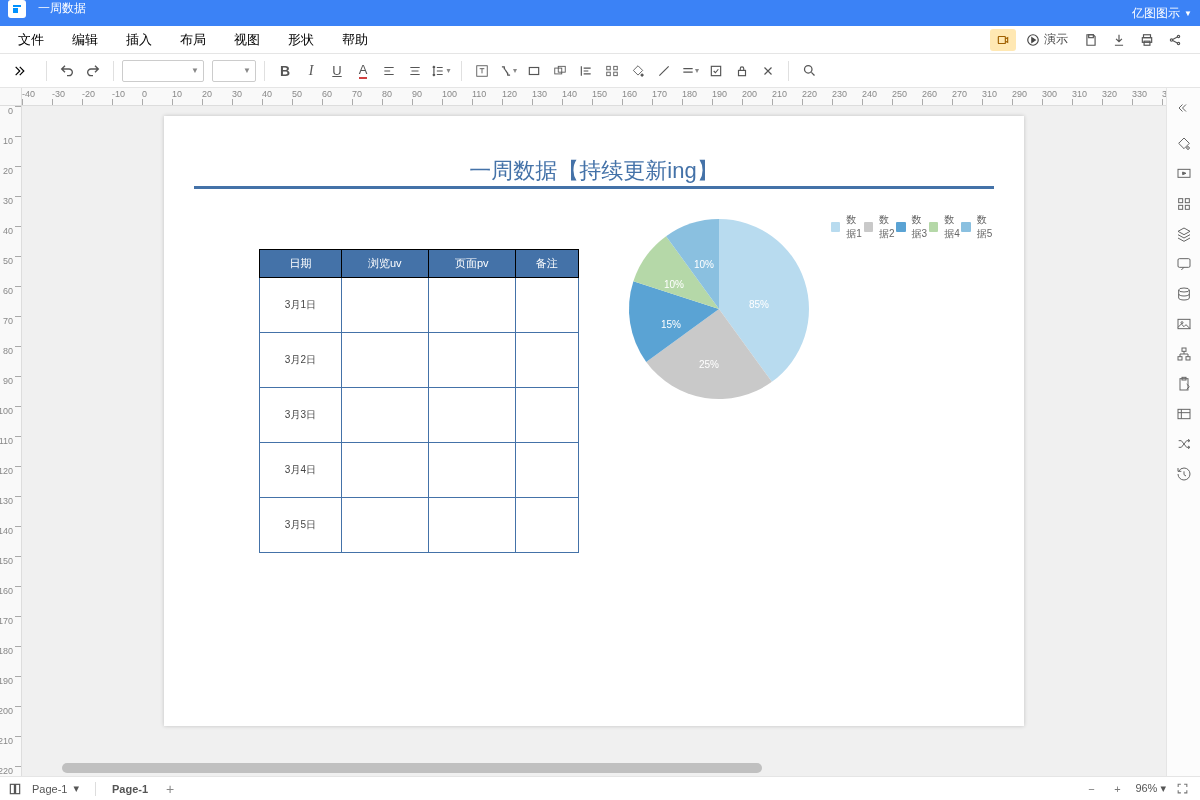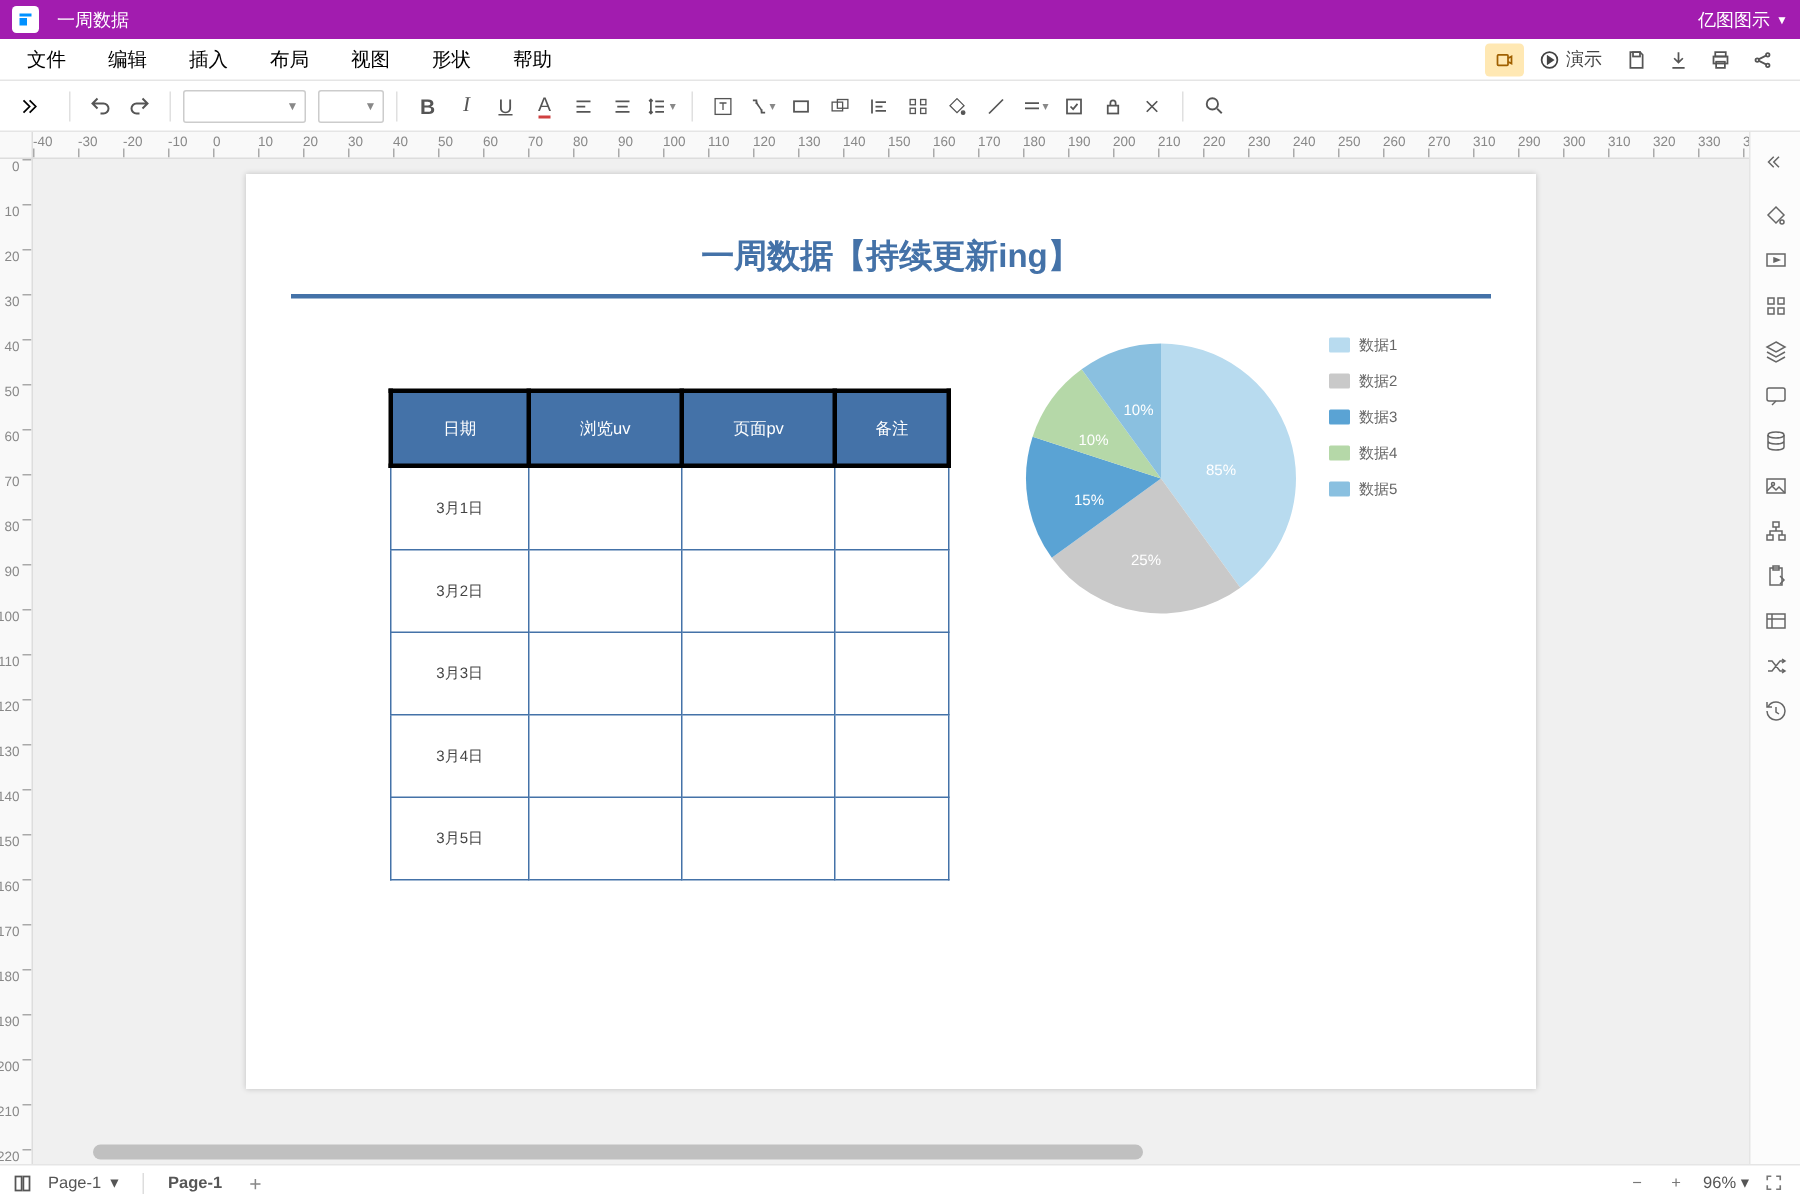--- a/index.html
+++ b/index.html
@@ -1,17 +1,17 @@
 <!DOCTYPE html>
 <html><head>
 <meta charset="utf-8">
 <style>
 *{margin:0;padding:0;box-sizing:border-box;font-family:"Microsoft YaHei",Arial,sans-serif}
 body{background:#fff;overflow:hidden;font-size:12px}
-.titlebar{height:26px;background:#a21caf;display:flex;align-items:center;color:#fff;padding:0 8px}
+.titlebar{height:26px;background:#3b82f6;display:flex;color:#fff;padding:0 8px}
 .titlebar .logo{width:18px;height:18px;background:#fff;border-radius:3px;display:flex;align-items:center;justify-content:center;margin-right:12px}
 .titlebar .logo svg{fill:#0091ff}
 .titlebar .doc-title{font-size:12px;font-weight:500}
 .titlebar .spacer{flex:1}
 .titlebar .brand{font-size:12px;display:flex;align-items:center;gap:4px;cursor:pointer}
 .menubar{height:28px;display:flex;align-items:center;border-bottom:1px solid #e5e5e5;padding:0 4px}
 .menubar .menu-item{padding:0 14px;font-size:13px;cursor:pointer;height:100%;display:flex;align-items:center}
 .menubar .spacer{flex:1}
 .menubar .right-tools{display:flex;gap:2px;padding-right:8px}
 .menubar .tool-btn{width:26px;height:22px;display:flex;align-items:center;justify-content:center;cursor:pointer;border-radius:3px;color:#555}
@@ -31,30 +31,30 @@
 .ruler-h .tick{width:30px;flex-shrink:0;position:relative;font-size:9px;color:#888;display:flex;align-items:flex-start;padding-top:1px}
 .ruler-h .tick::before{content:"";position:absolute;left:0;bottom:0;width:1px;height:6px;background:#aaa}
 .ruler-v{position:absolute;top:18px;left:0;bottom:0;width:22px;background:#f9f9f9;border-right:1px solid #ddd;overflow:hidden;z-index:2}
 .ruler-v .tick{height:30px;position:relative;font-size:9px;color:#888;display:flex;justify-content:flex-end;padding-right:8px}
 .ruler-v .tick::before{content:"";position:absolute;right:0;top:0;height:1px;width:6px;background:#aaa}
 .canvas-area{position:absolute;top:18px;left:22px;right:34px;bottom:16px;background:#f0f0f0;overflow:auto}
 .canvas-area::-webkit-scrollbar{width:14px;height:14px}
 .canvas-area::-webkit-scrollbar-track{background:#f0f0f0}
 .canvas-area::-webkit-scrollbar-thumb{background:#c0c0c0;border-radius:7px;border:3px solid #f0f0f0}
 .page{width:860px;height:610px;background:#fff;margin:10px auto 30px;box-shadow:0 0 4px rgba(0,0,0,0.2);padding:40px 30px;position:relative}
-.page-title{text-align:center;font-size:22px;font-weight:700;color:#4472a8;margin-bottom:10px}
+.page-title{text-align:center;font-size:22px;font-weight:400;color:#4472a8;margin-bottom:0}
 .page-underline{height:3px;border-top:2px solid #4472a8;border-bottom:1px solid #4472a8;margin:0 0 60px}
 .content{display:flex;gap:40px;align-items:flex-start;padding-left:65px}
 .data-table{border-collapse:collapse;width:375px}
-.data-table th{background:#4472a8;color:#fff;font-size:11px;font-weight:500;padding:16px 4px;border:3px solid #000000;text-align:center}
+.data-table th{background:#4472a8;color:#fff;font-size:11px;font-weight:500;padding:6px 4px;border:1px solid #000000;text-align:center}
 .data-table td{border:1px solid #4472a8;padding:20px 4px;font-size:10px;text-align:center;height:23px;color:#444}
 .pie-wrap{display:flex;align-items:flex-start;gap:12px;margin-top:-40px}
 .pie{width:200px;height:200px;position:relative}
 .pie-label{position:absolute;font-size:10px;color:#fff;font-weight:400;transform:translate(-50%,-50%)}
-.legend{display:flex;flex-direction:column;gap:10px;padding-top:4px}
+.legend{display:flex;flex-direction:row;gap:0;padding-top:4px}
 .legend-item{display:flex;align-items:center;gap:6px;font-size:10px;color:#666}
 .legend-swatch{width:14px;height:10px;border-radius:1px}
 .right-panel{position:absolute;top:0;right:0;bottom:0;width:34px;background:#fcfcfc;border-left:1px solid #e5e5e5;display:flex;flex-direction:column;align-items:center;padding-top:6px;gap:2px;z-index:3}
 .right-panel .pbtn{width:28px;height:28px;display:flex;align-items:center;justify-content:center;cursor:pointer;border-radius:3px;color:#666}
 .right-panel .collapse{margin-bottom:6px}
 .hscroll{position:absolute;bottom:0;left:22px;right:34px;height:16px;background:#f0f0f0;display:flex;align-items:center}
 .hscroll .thumb{height:10px;background:#c0c0c0;border-radius:5px;margin-left:40px;width:700px}
 .statusbar{position:absolute;bottom:0;left:0;right:0;height:24px;border-top:1px solid #e5e5e5;display:flex;align-items:center;padding:0 8px;font-size:11px;background:#fff;color:#555}
 .statusbar .page-tab{display:flex;align-items:center;gap:6px;padding:0 10px;cursor:pointer}
 .statusbar .page-name{font-weight:600;padding:0 10px}

